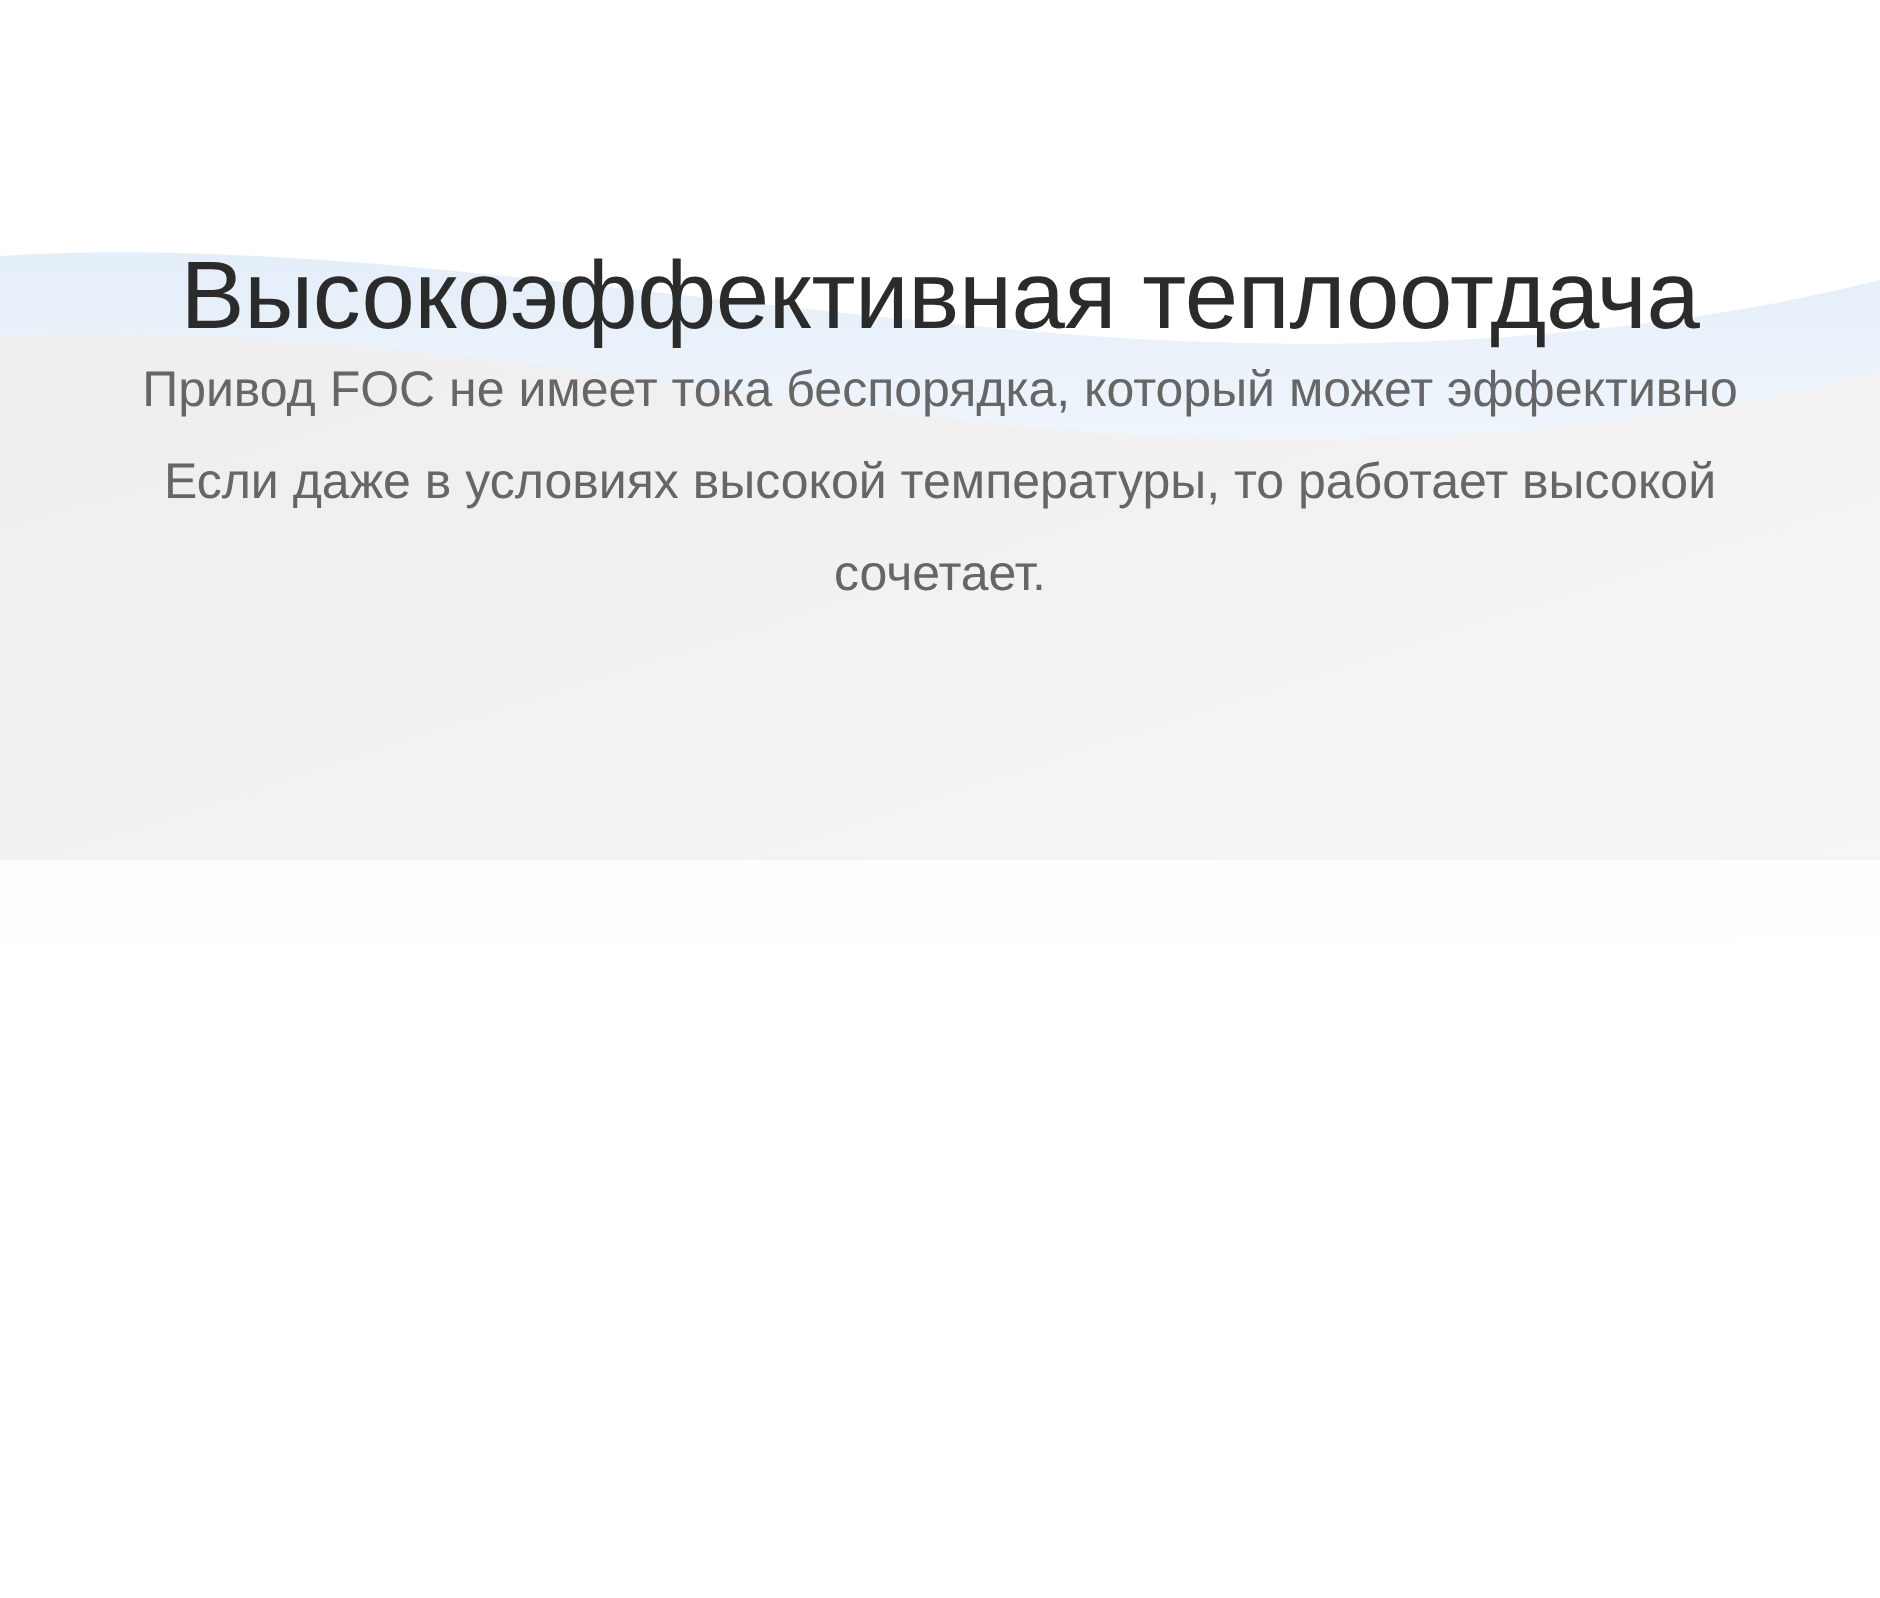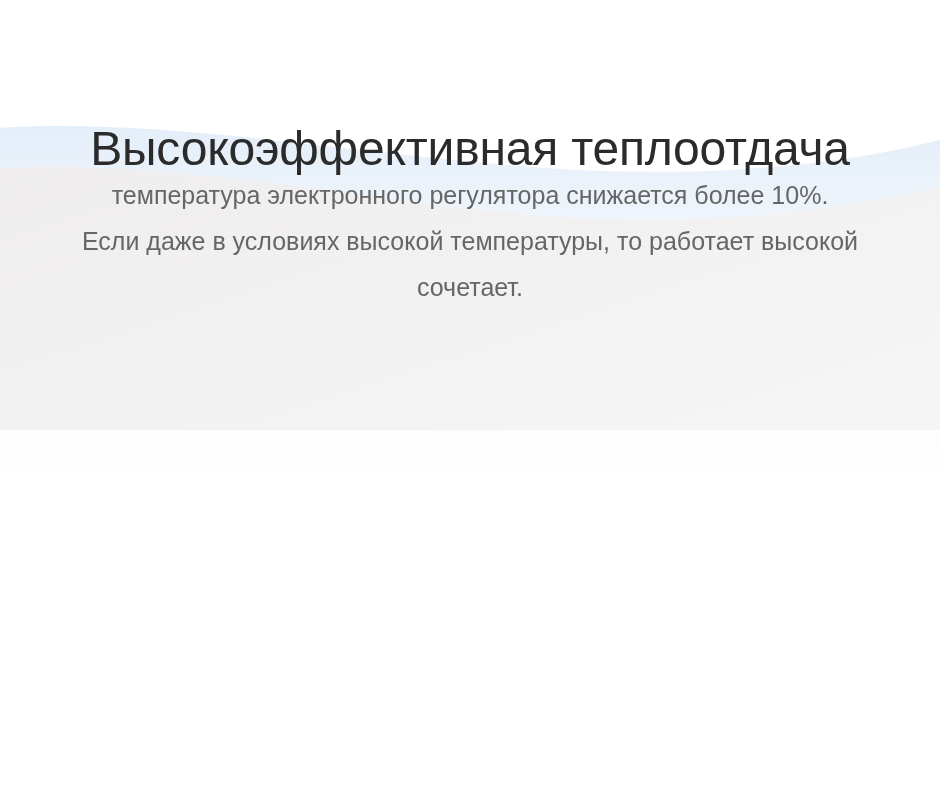--- a/index.html
+++ b/index.html
@@ -108,21 +108,21 @@
            L940,470 L0,470 Z"></path>
 
   <rect x="0" y="430" width="940" height="120" fill="#ffffff" opacity="0.82"></rect>
 </svg>
 
 <div class="page">
 
   <h1 class="headline">Высокоэффективная теплоотдача</h1>
 
   <div class="body-copy">
-    <span class="line">температура электронного регулятора снижается более 10%.</span>
+    <span class="line">Привод FOC не имеет тока беспорядка, который может эффективно</span>
     <span class="line">Если даже в условиях высокой температуры, то работает высокой</span>
     <span class="line">сочетает.</span>
   </div>
 
   <div class="illustration">
     <svg class="figure-svg" viewBox="0 0 940 340" preserveAspectRatio="xMidYMid meet">
       <title>Схема теплоотдачи: верхняя крышка-радиатор, плата регулятора и нижняя пластина с тепловыми потоками</title>
 
       <defs>
 

